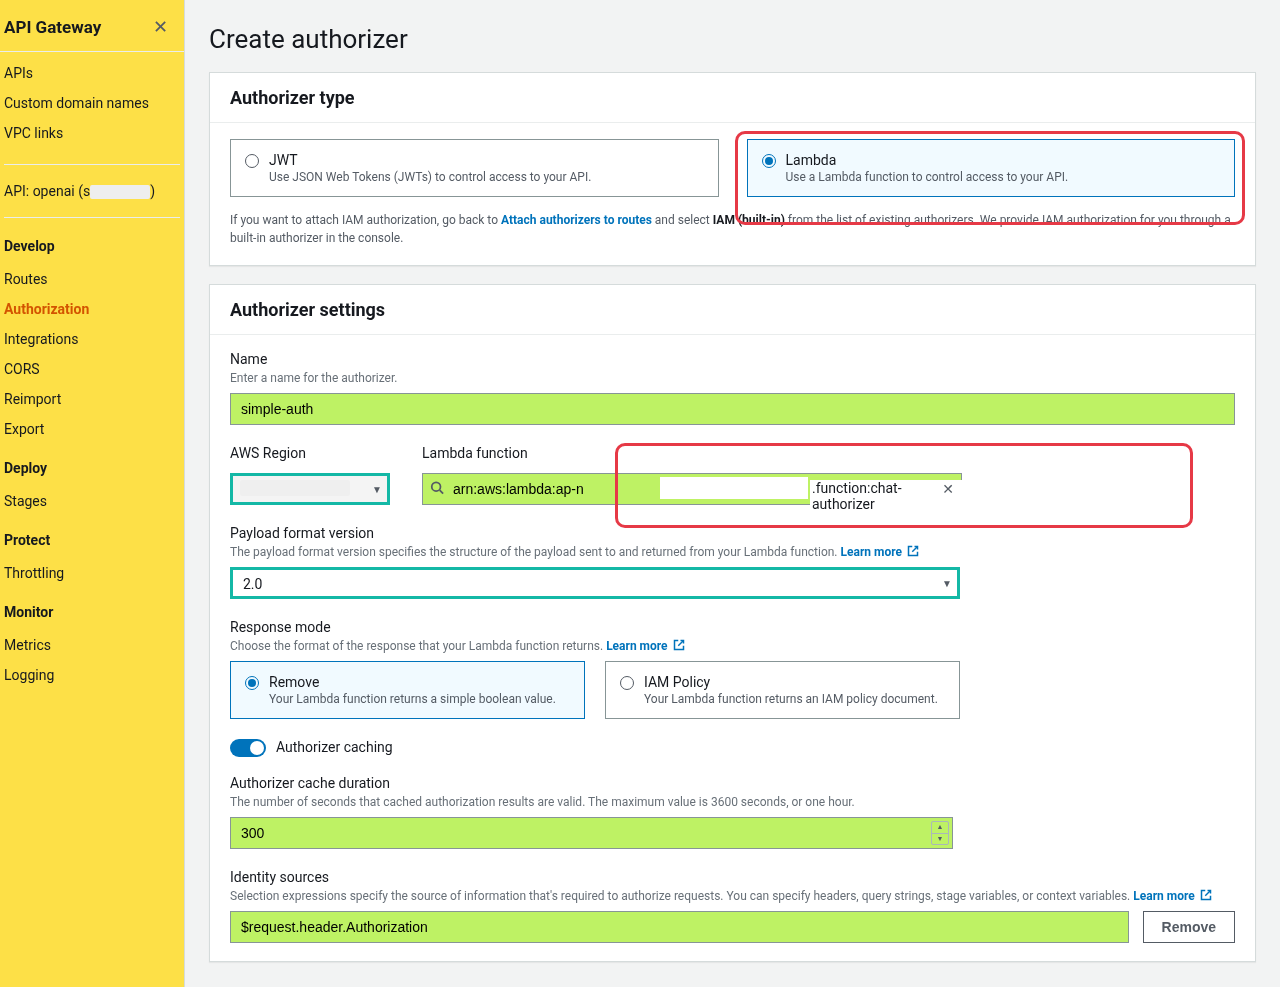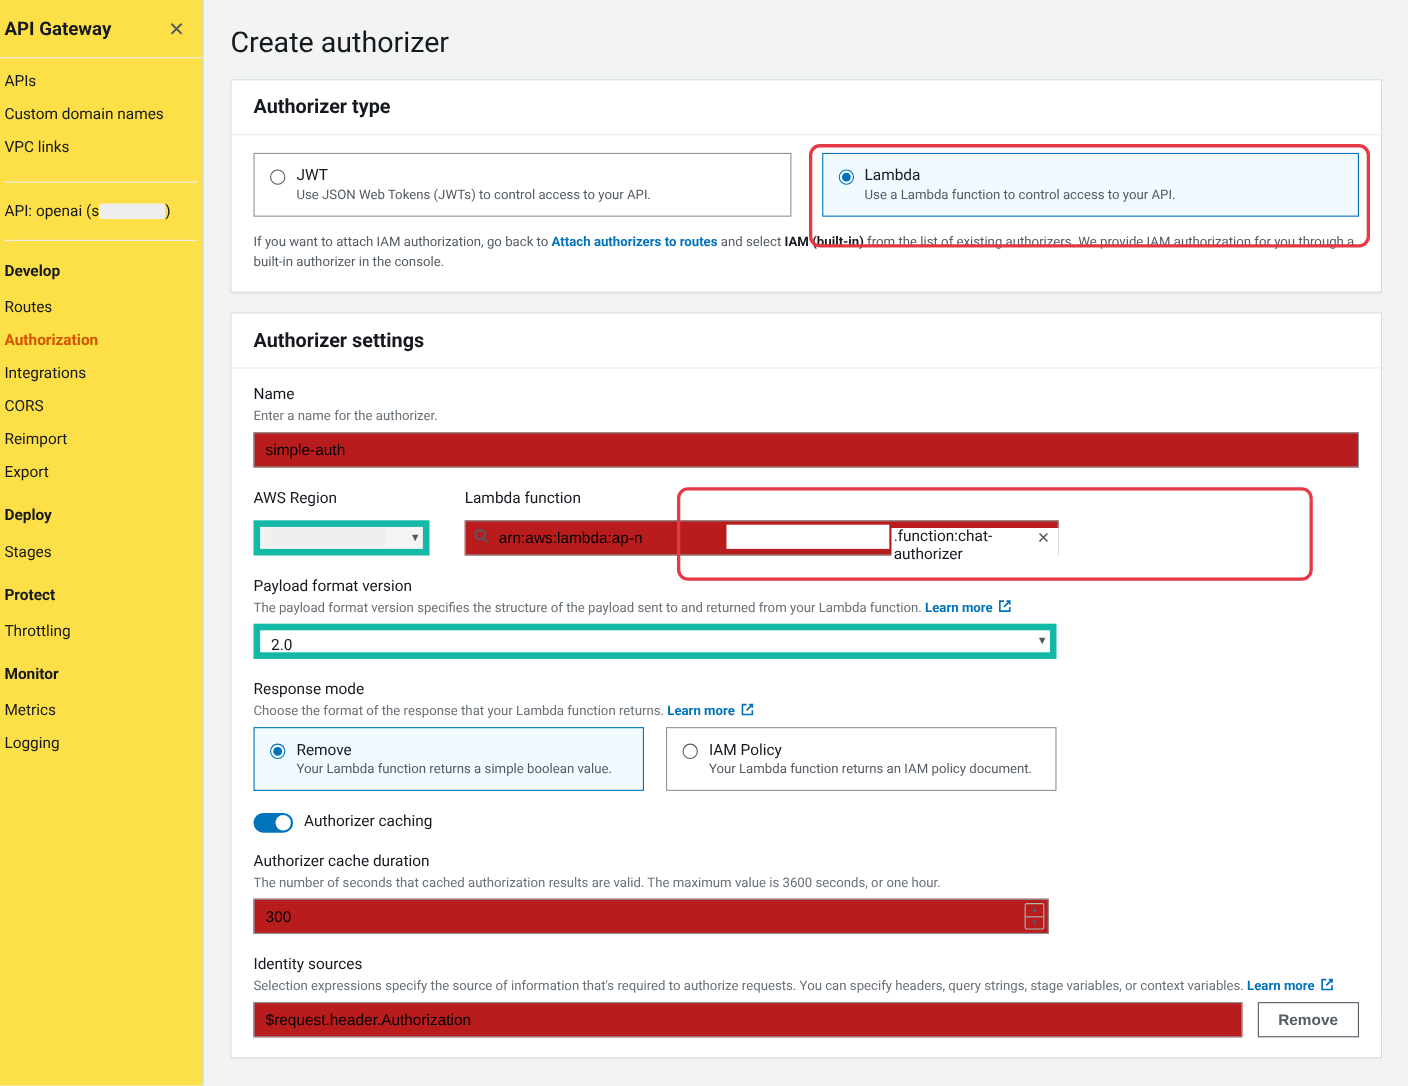--- a/index.html
+++ b/index.html
@@ -161,35 +161,35 @@
     vertical-align: -1px;
   }
   .ext-icon svg { width: 12px; height: 12px; fill: none; stroke: #0073bb; stroke-width: 2; }
 
   input[type=text], .text-input, .number-input {
     width: 100%;
     border: 1px solid #879596;
     padding: 6px 10px;
     font-size: 14px;
     height: 32px;
-    background: #b91c1c;
+    background: #bef264;
   }
   .w-730 { width: 730px; }
   .w-160 { width: 160px; }
   .w-540 { width: 540px; }
 
   .select-wrap {
     position: relative;
     display: inline-block;
   }
   .select-wrap select, .fake-select {
     appearance: none;
     -webkit-appearance: none;
     width: 100%;
-    border: 6px solid #14b8a6;
+    border: 3px solid #14b8a6;
     padding: 6px 26px 6px 10px;
     font-size: 14px;
     height: 32px;
     background: #fff;
     cursor: pointer;
   }
   .caret {
     position: absolute;
     right: 8px; top: 50%;
     transform: translateY(-50%);

